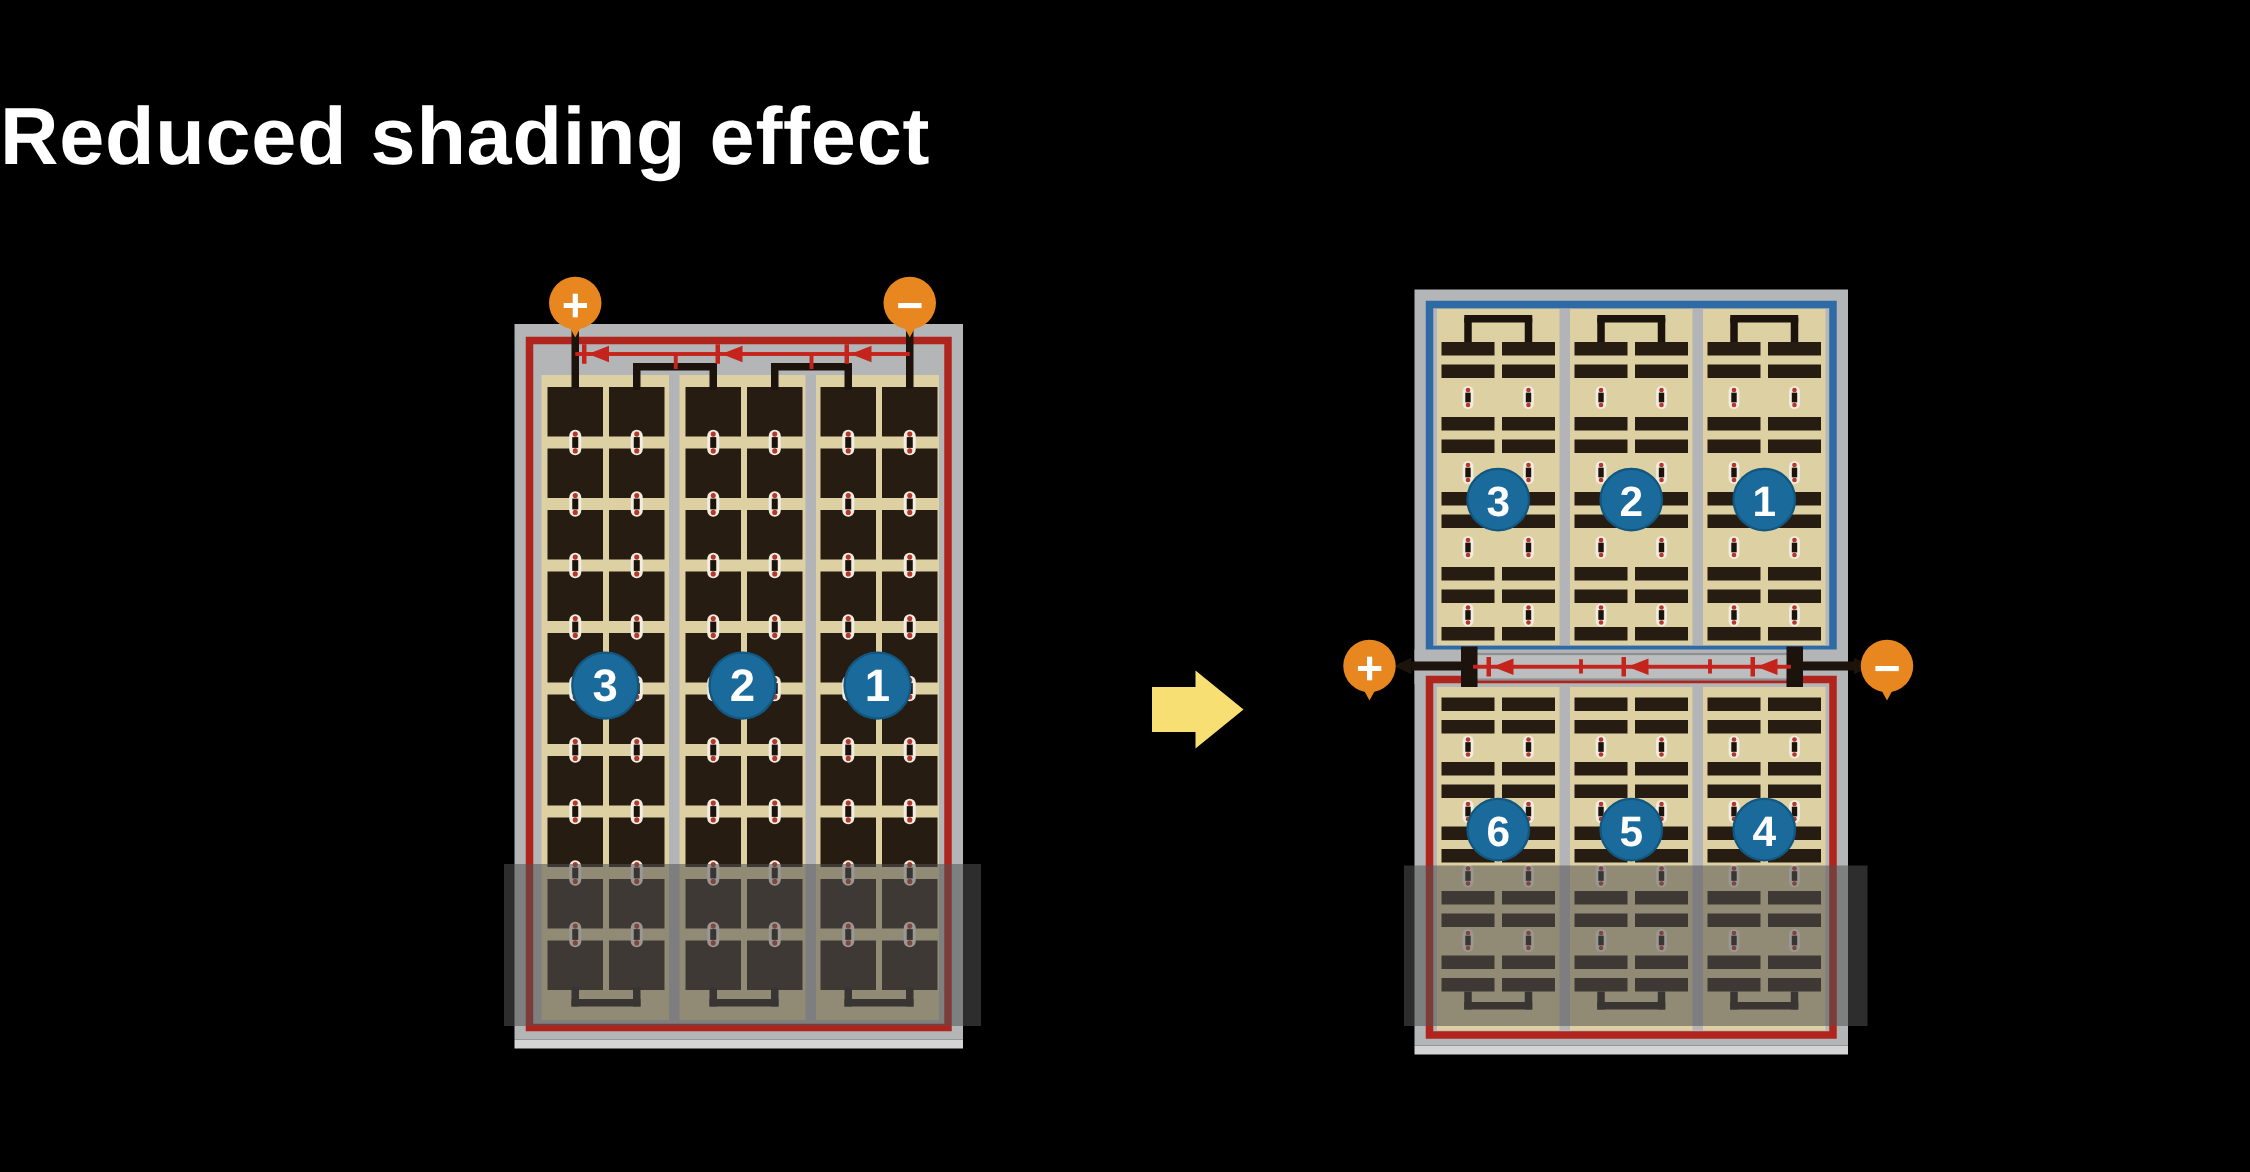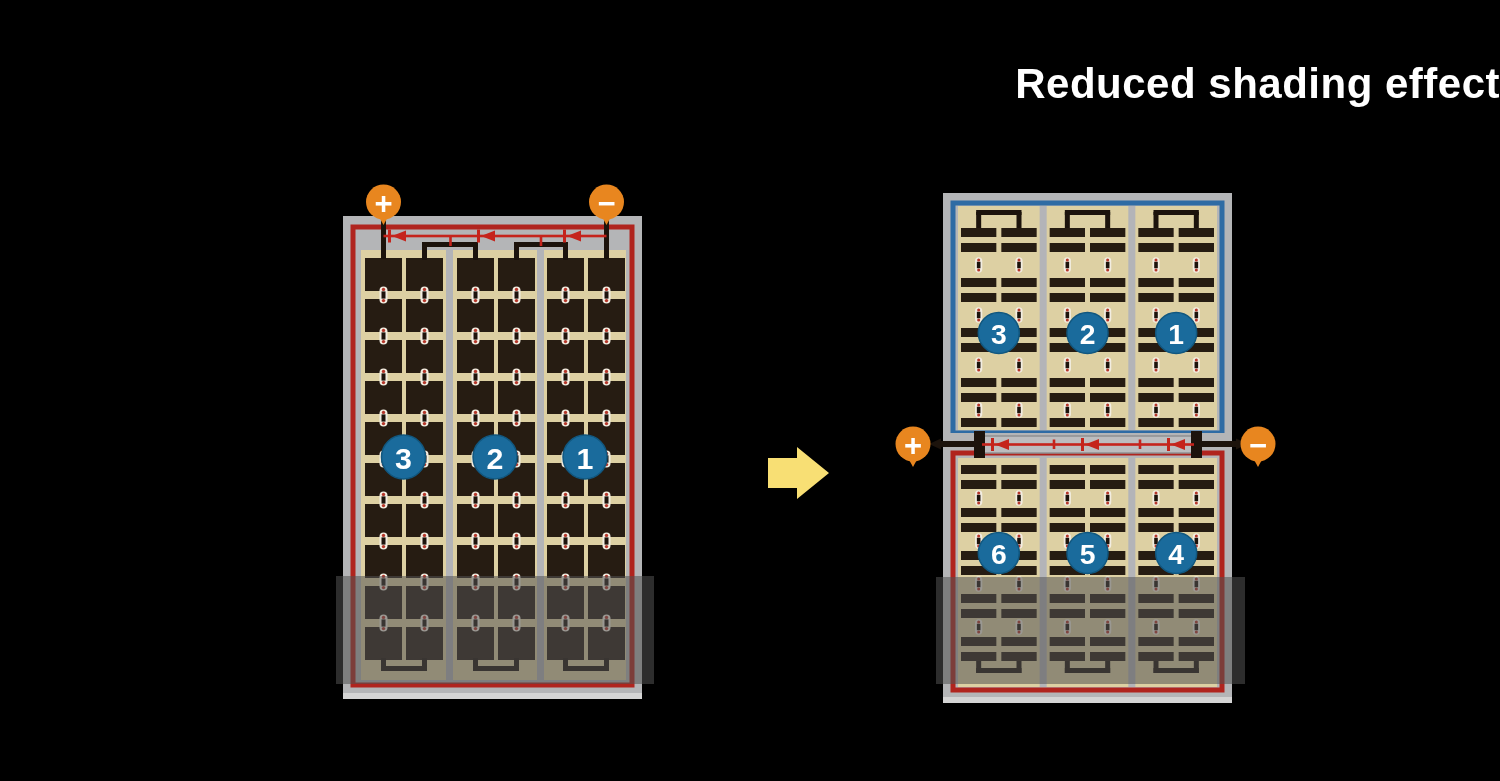--- a/index.html
+++ b/index.html
@@ -4,22 +4,22 @@
 <style>
   :root { --bg:#000; --title:#fff; }
   html,body { margin:0; padding:0; background:var(--bg); }
   .stage {
     position:relative; width:1500px; height:781px; overflow:hidden;
     background:var(--bg);
     font-family:"Liberation Sans","DejaVu Sans",sans-serif;
   }
   h1.diagram-title {
     position:absolute; top:60px; left:0; width:100%; margin:0;
-    text-align:right; color:var(--title);
-    font-size:42px; font-weight:700; letter-spacing:0.5px;
+    text-align:left; color:var(--title);
+    font-size:54px; font-weight:700; letter-spacing:0.5px;
     font-family:"Liberation Sans","DejaVu Sans",sans-serif;
   }
   svg#diagram { position:absolute; left:0; top:0; }
   svg text { font-family:"Liberation Sans","DejaVu Sans",sans-serif; }
 </style>
 </head>
 <body>
 
 <div class="stage">
   <h1 class="diagram-title">Reduced shading effect</h1>

